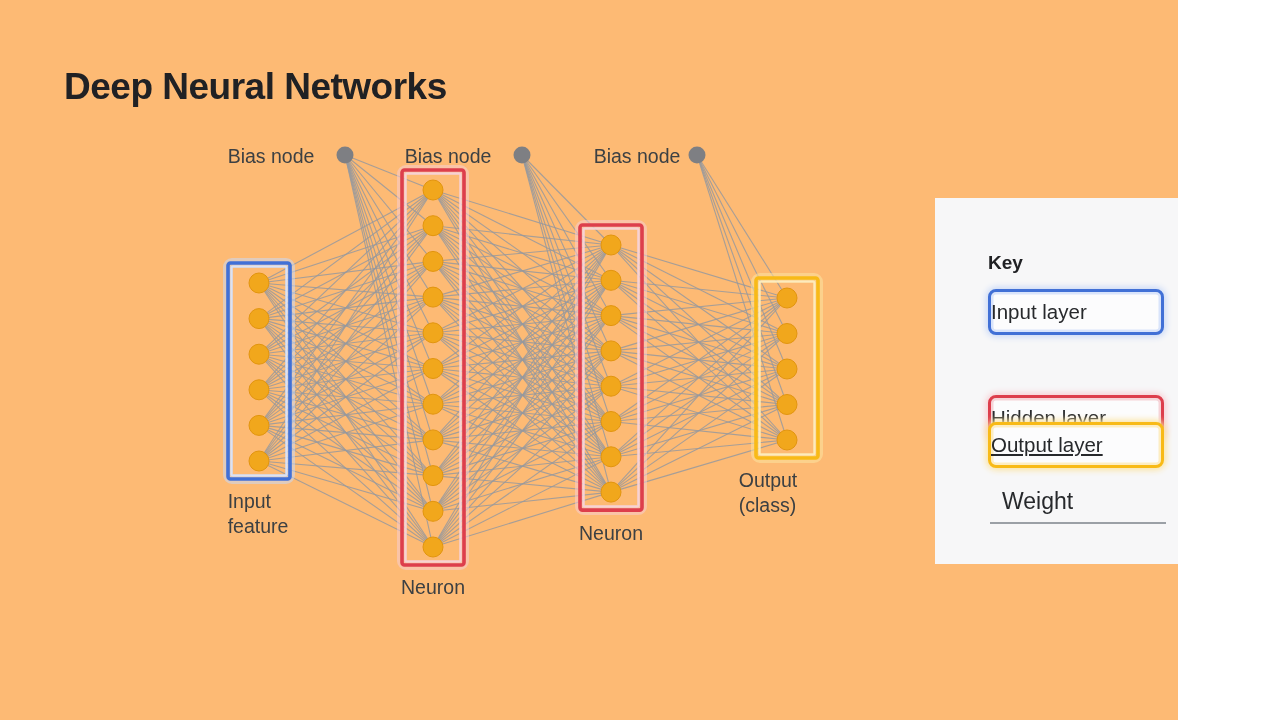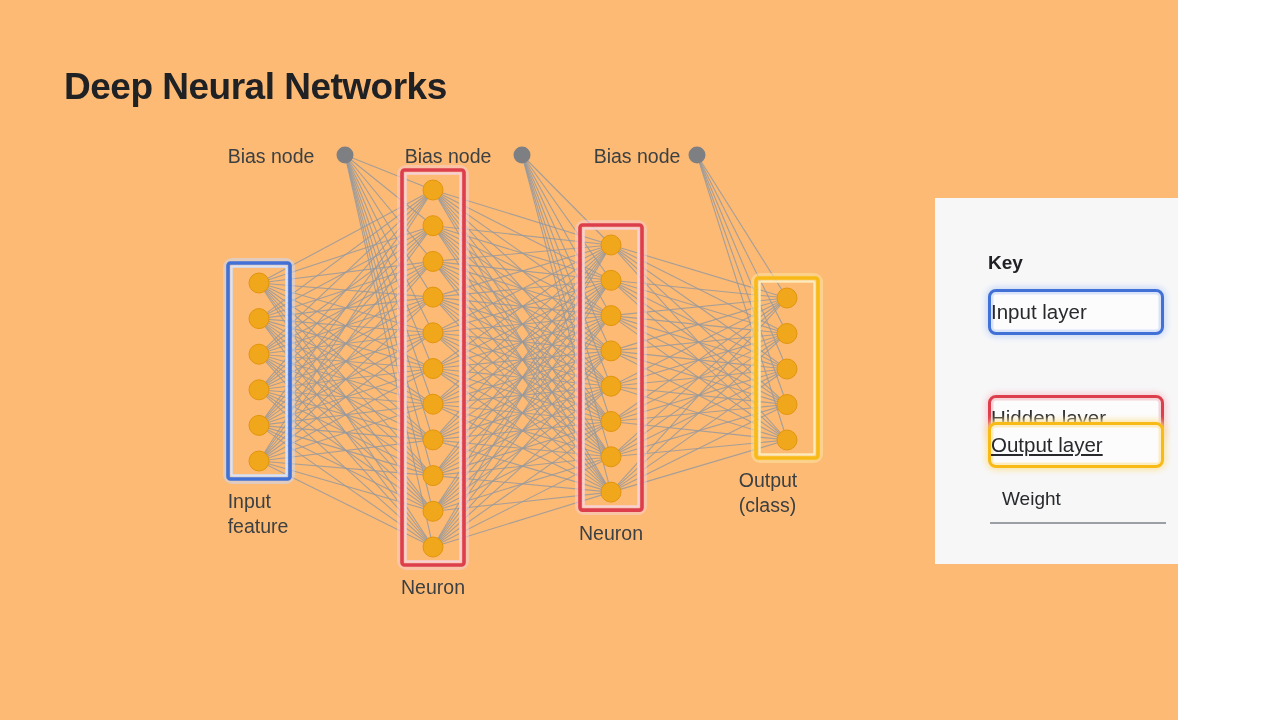--- a/index.html
+++ b/index.html
@@ -15,21 +15,21 @@
   .key-title{position:absolute;left:53px;top:54px;font-size:19px;font-weight:700;color:#202124;}
   .key-box{position:absolute;left:53px;width:170px;height:40px;background:#fcfcfd;
            border-radius:8px;border:3.5px solid #000;line-height:40px;
            font-size:20.5px;color:#27292c;}
   .key-box.blue{border-color:var(--blue);box-shadow:inset 0 0 0 2.5px var(--blue-inner),0 0 6px 2px var(--blue-glow);}
   .key-box.red{border-color:var(--red);box-shadow:inset 0 0 0 2.5px var(--red-inner),0 0 6px 2px var(--red-glow);}
   .key-box.yellow{border-color:var(--yellow);box-shadow:inset 0 0 0 2.5px var(--yellow-inner),0 0 6px 2px var(--yellow-glow);text-decoration:underline;}
   .key-box.b1{top:91px;}
   .key-box.b2{top:158px;margin-top:39px;}
   .key-box.b3{top:224px;}
-  .key-weight{position:absolute;left:67px;top:290px;font-size:19px;color:#27292c;text-align:center;}
+  .key-weight{position:absolute;left:67px;top:290px;font-size:23px;color:#27292c;text-align:center;}
   .key-weight-line{position:absolute;left:55px;top:324px;width:176px;height:2px;background:#9ba0a6;}
 </style>
 </head>
 <body>
 
 <div class="stage" style="--blue: #4170D6; --blue-glow: #C8D8F7; --blue-inner: #D9E4FB; --red: #DD3E4C; --red-glow: #F8CCD1; --red-inner: #F6D4D8; --yellow: #F8BA17; --yellow-glow: #FBE3A0; --yellow-inner: #FDEDC2;">
 
   <h1 class="page-title">Deep Neural Networks</h1>
 
   <svg id="network-svg" viewBox="0 0 1280 720" xmlns="http://www.w3.org/2000/svg">

